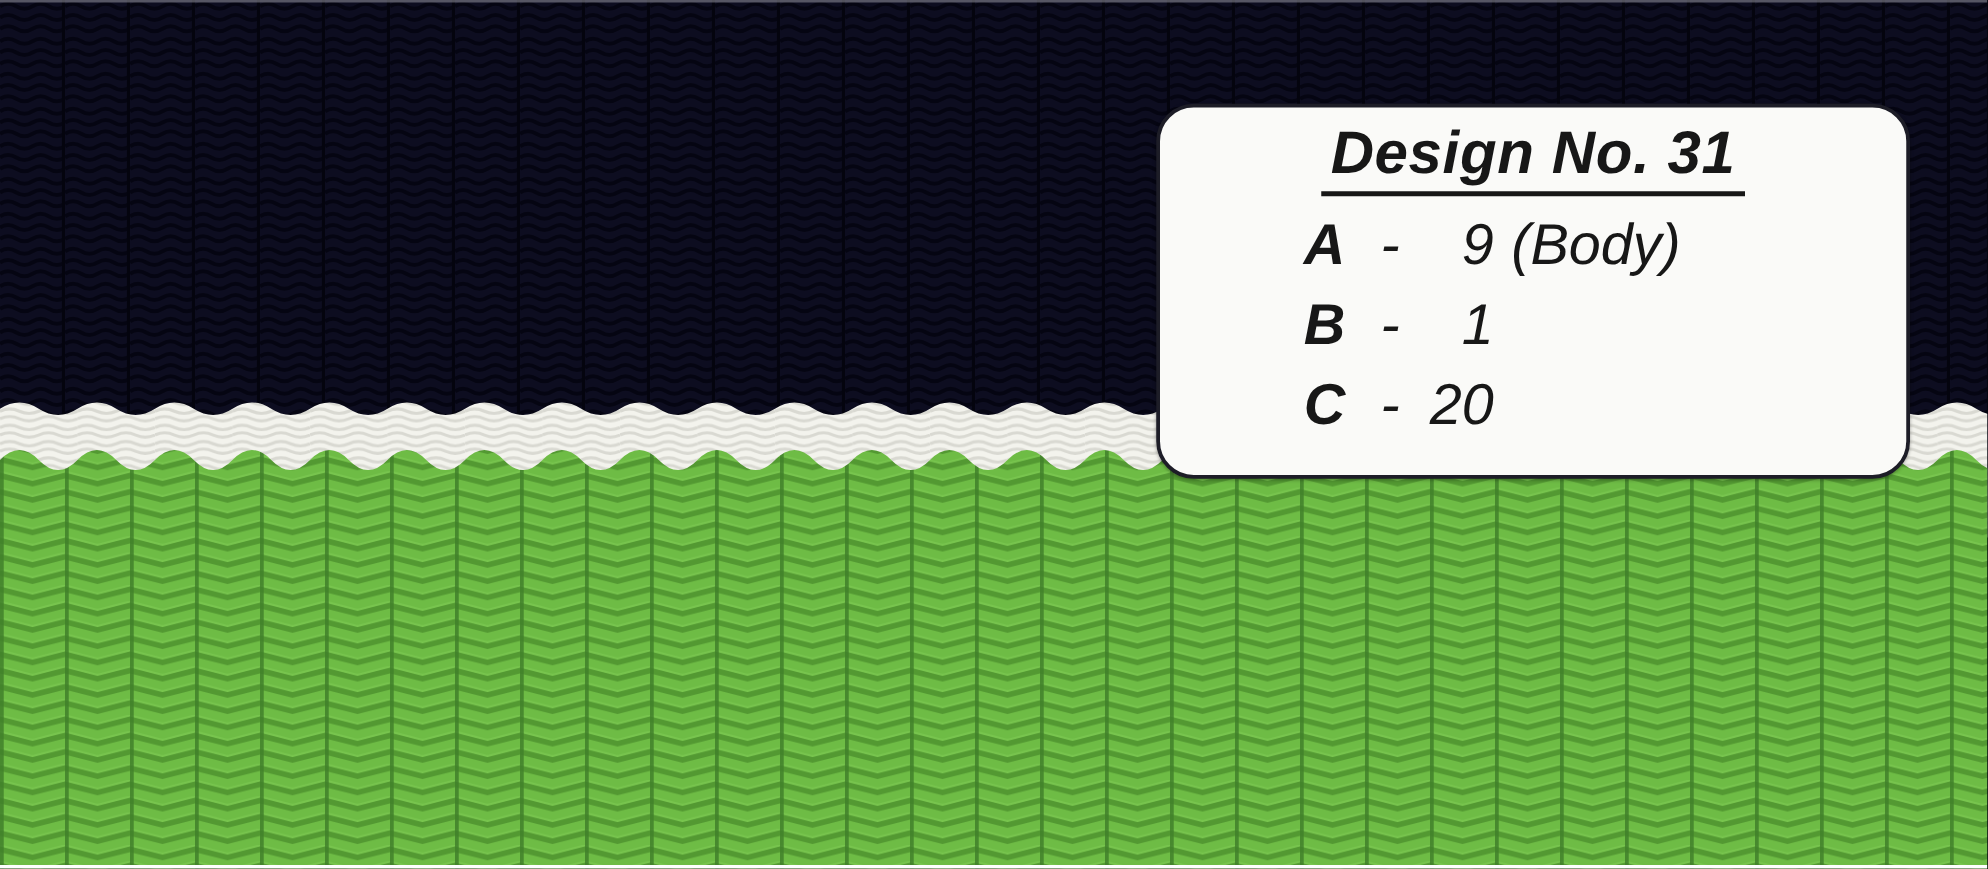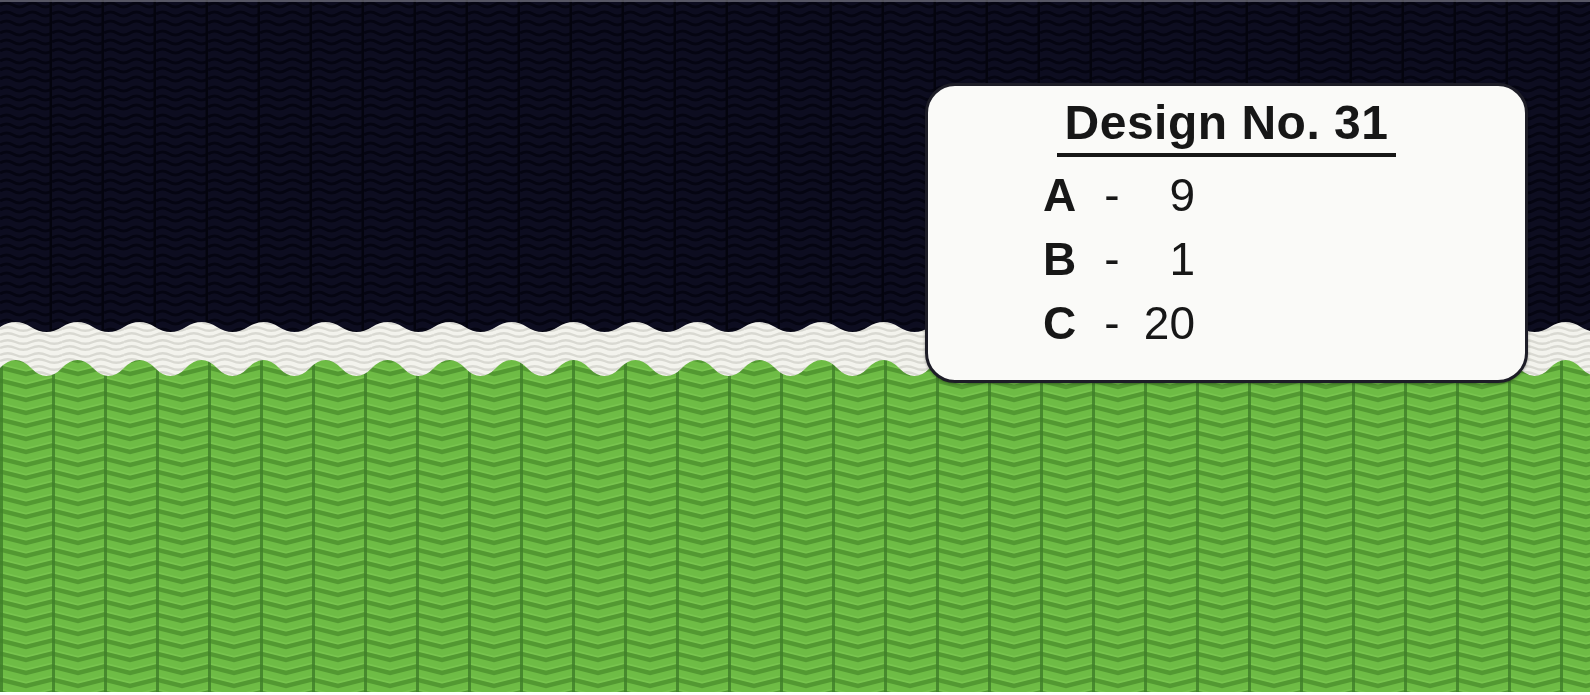--- a/index.html
+++ b/index.html
@@ -3,20 +3,21 @@
 <meta charset="utf-8">
 <style>
   html, body { margin: 0; padding: 0; background: #000; }
   .scene {
     position: relative;
     width: 1590px;
     height: 695px;
     overflow: hidden;
     font-family: "Liberation Sans", sans-serif;
     background: var(--navy_base, #0d0d20);
+    font-style: italic;
   }
   .scene svg { position: absolute; left: 0; top: 0; display: block; }
 
   .edge-line-top {
     position: absolute; left: 0; top: 0; width: 100%; height: 2px;
     background: var(--top_edge, #94949c); opacity: 0.55; z-index: 3;
   }
   .edge-line-bottom {
     position: absolute; left: 0; bottom: 0; width: 100%; height: 3px;
     background: var(--bottom_edge, #ffffff); z-index: 3;
@@ -95,20 +96,21 @@
   <div class="card">
     <div class="card-title-wrap">
       <span class="card-title">Design No. 31</span>
     </div>
     <div class="spec-rows">
 
       <div class="spec-row">
         <span class="spec-letter">A</span>
         <span class="spec-dash">-</span>
         <span class="spec-number">9</span>
+        <span class="spec-note">(Body)</span>
       </div>
 
       <div class="spec-row">
         <span class="spec-letter">B</span>
         <span class="spec-dash">-</span>
         <span class="spec-number">1</span>
         <span class="spec-note"></span>
       </div>
 
       <div class="spec-row">

